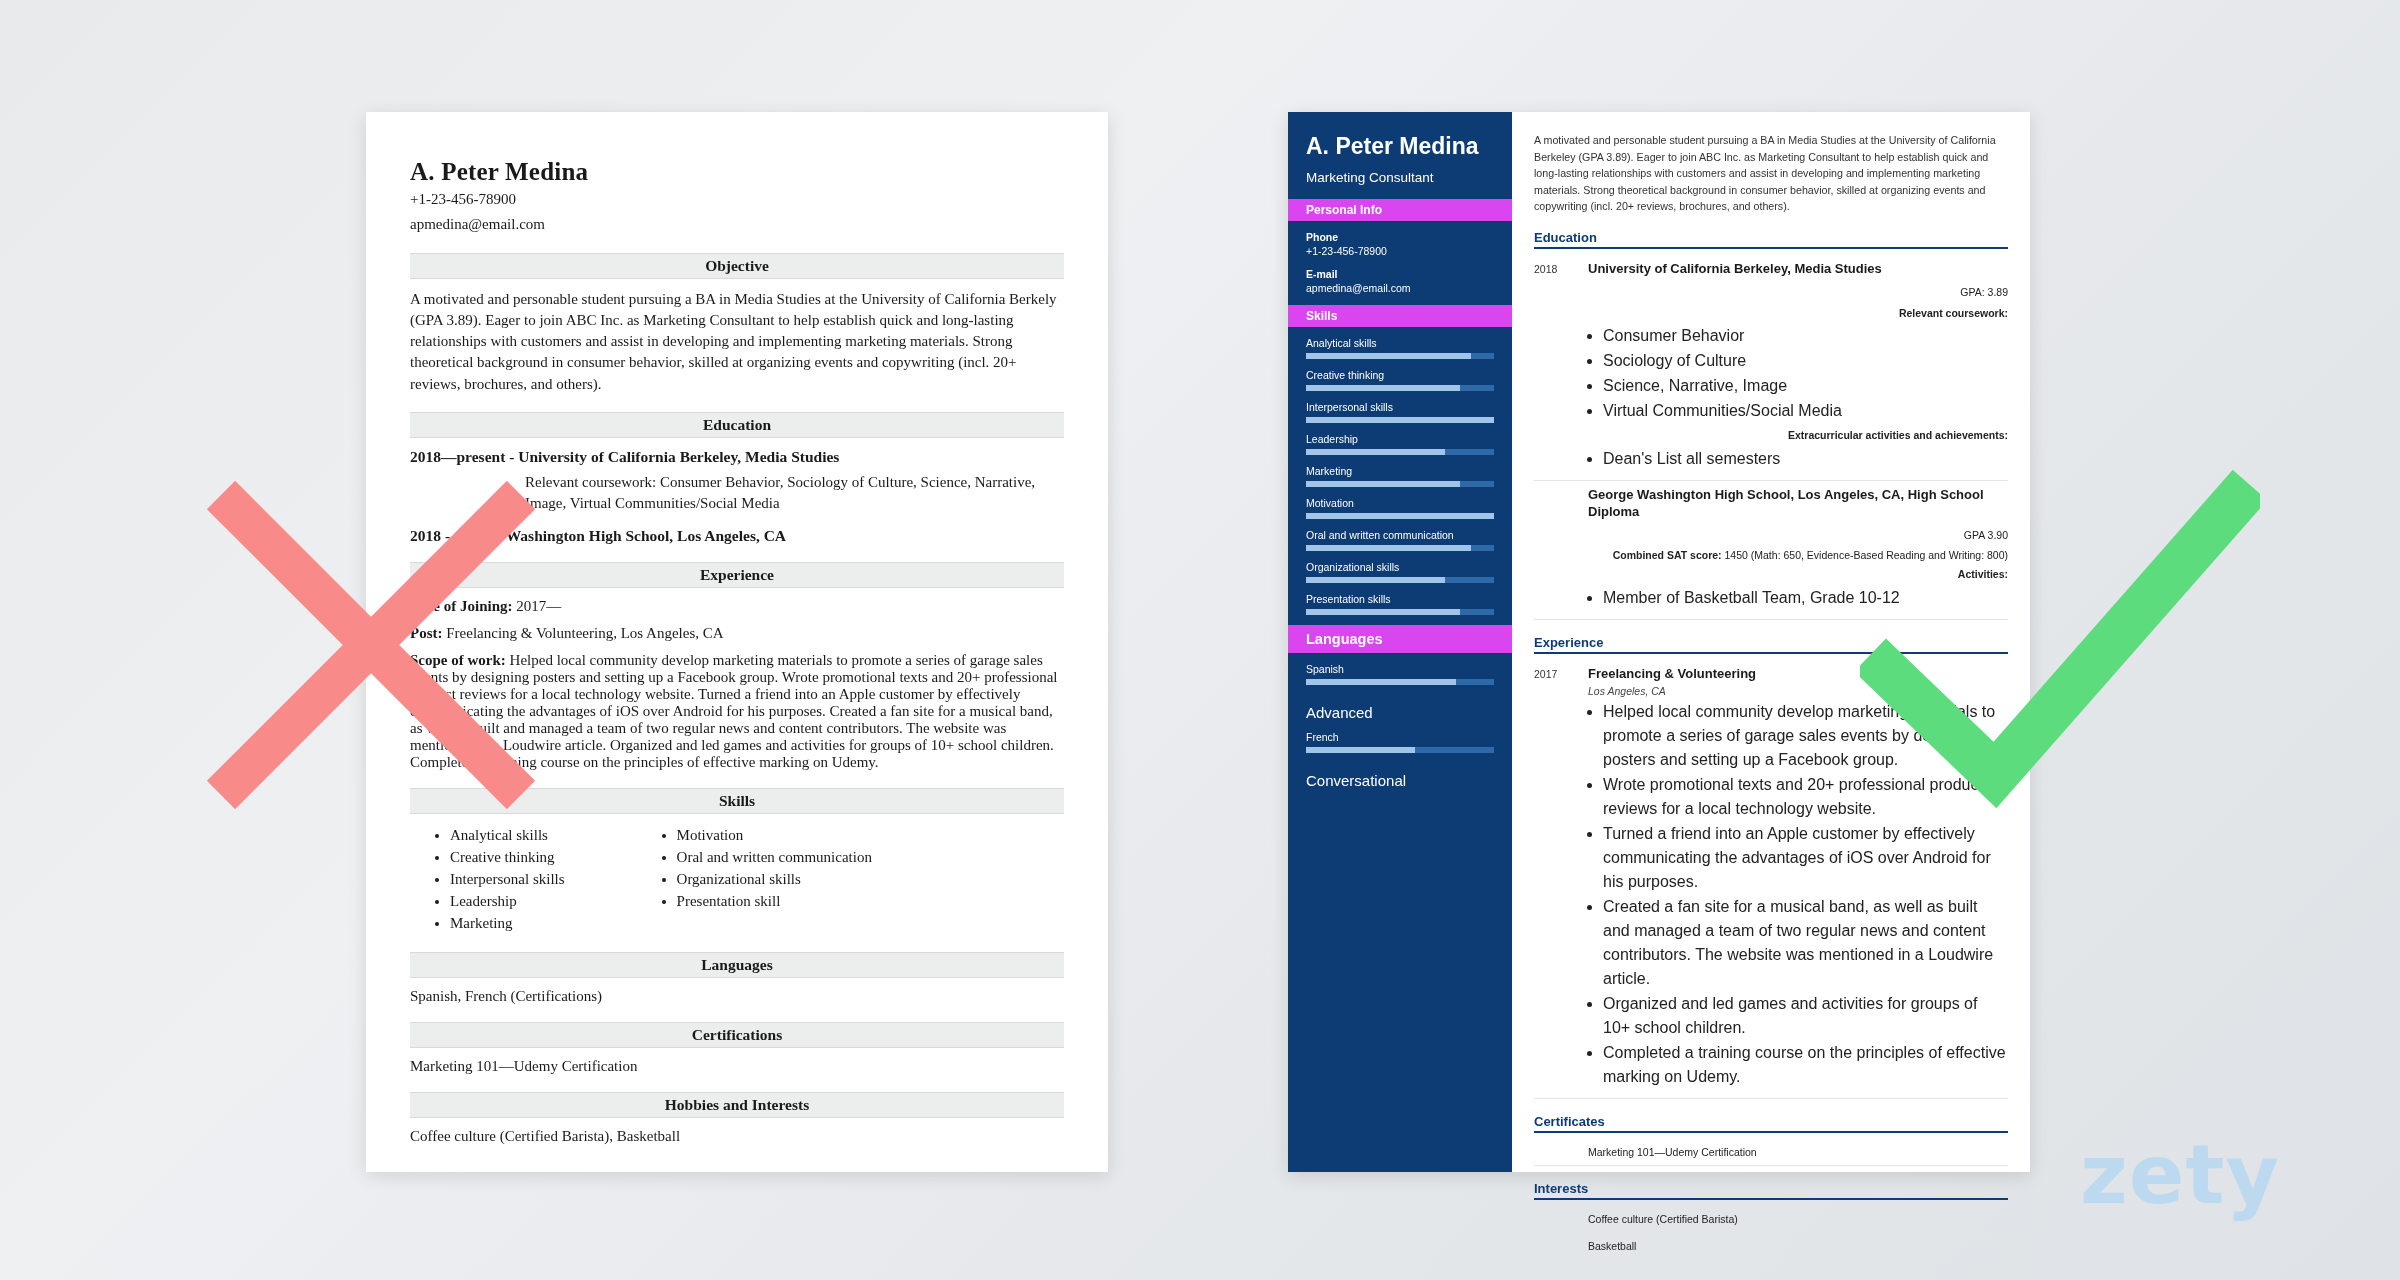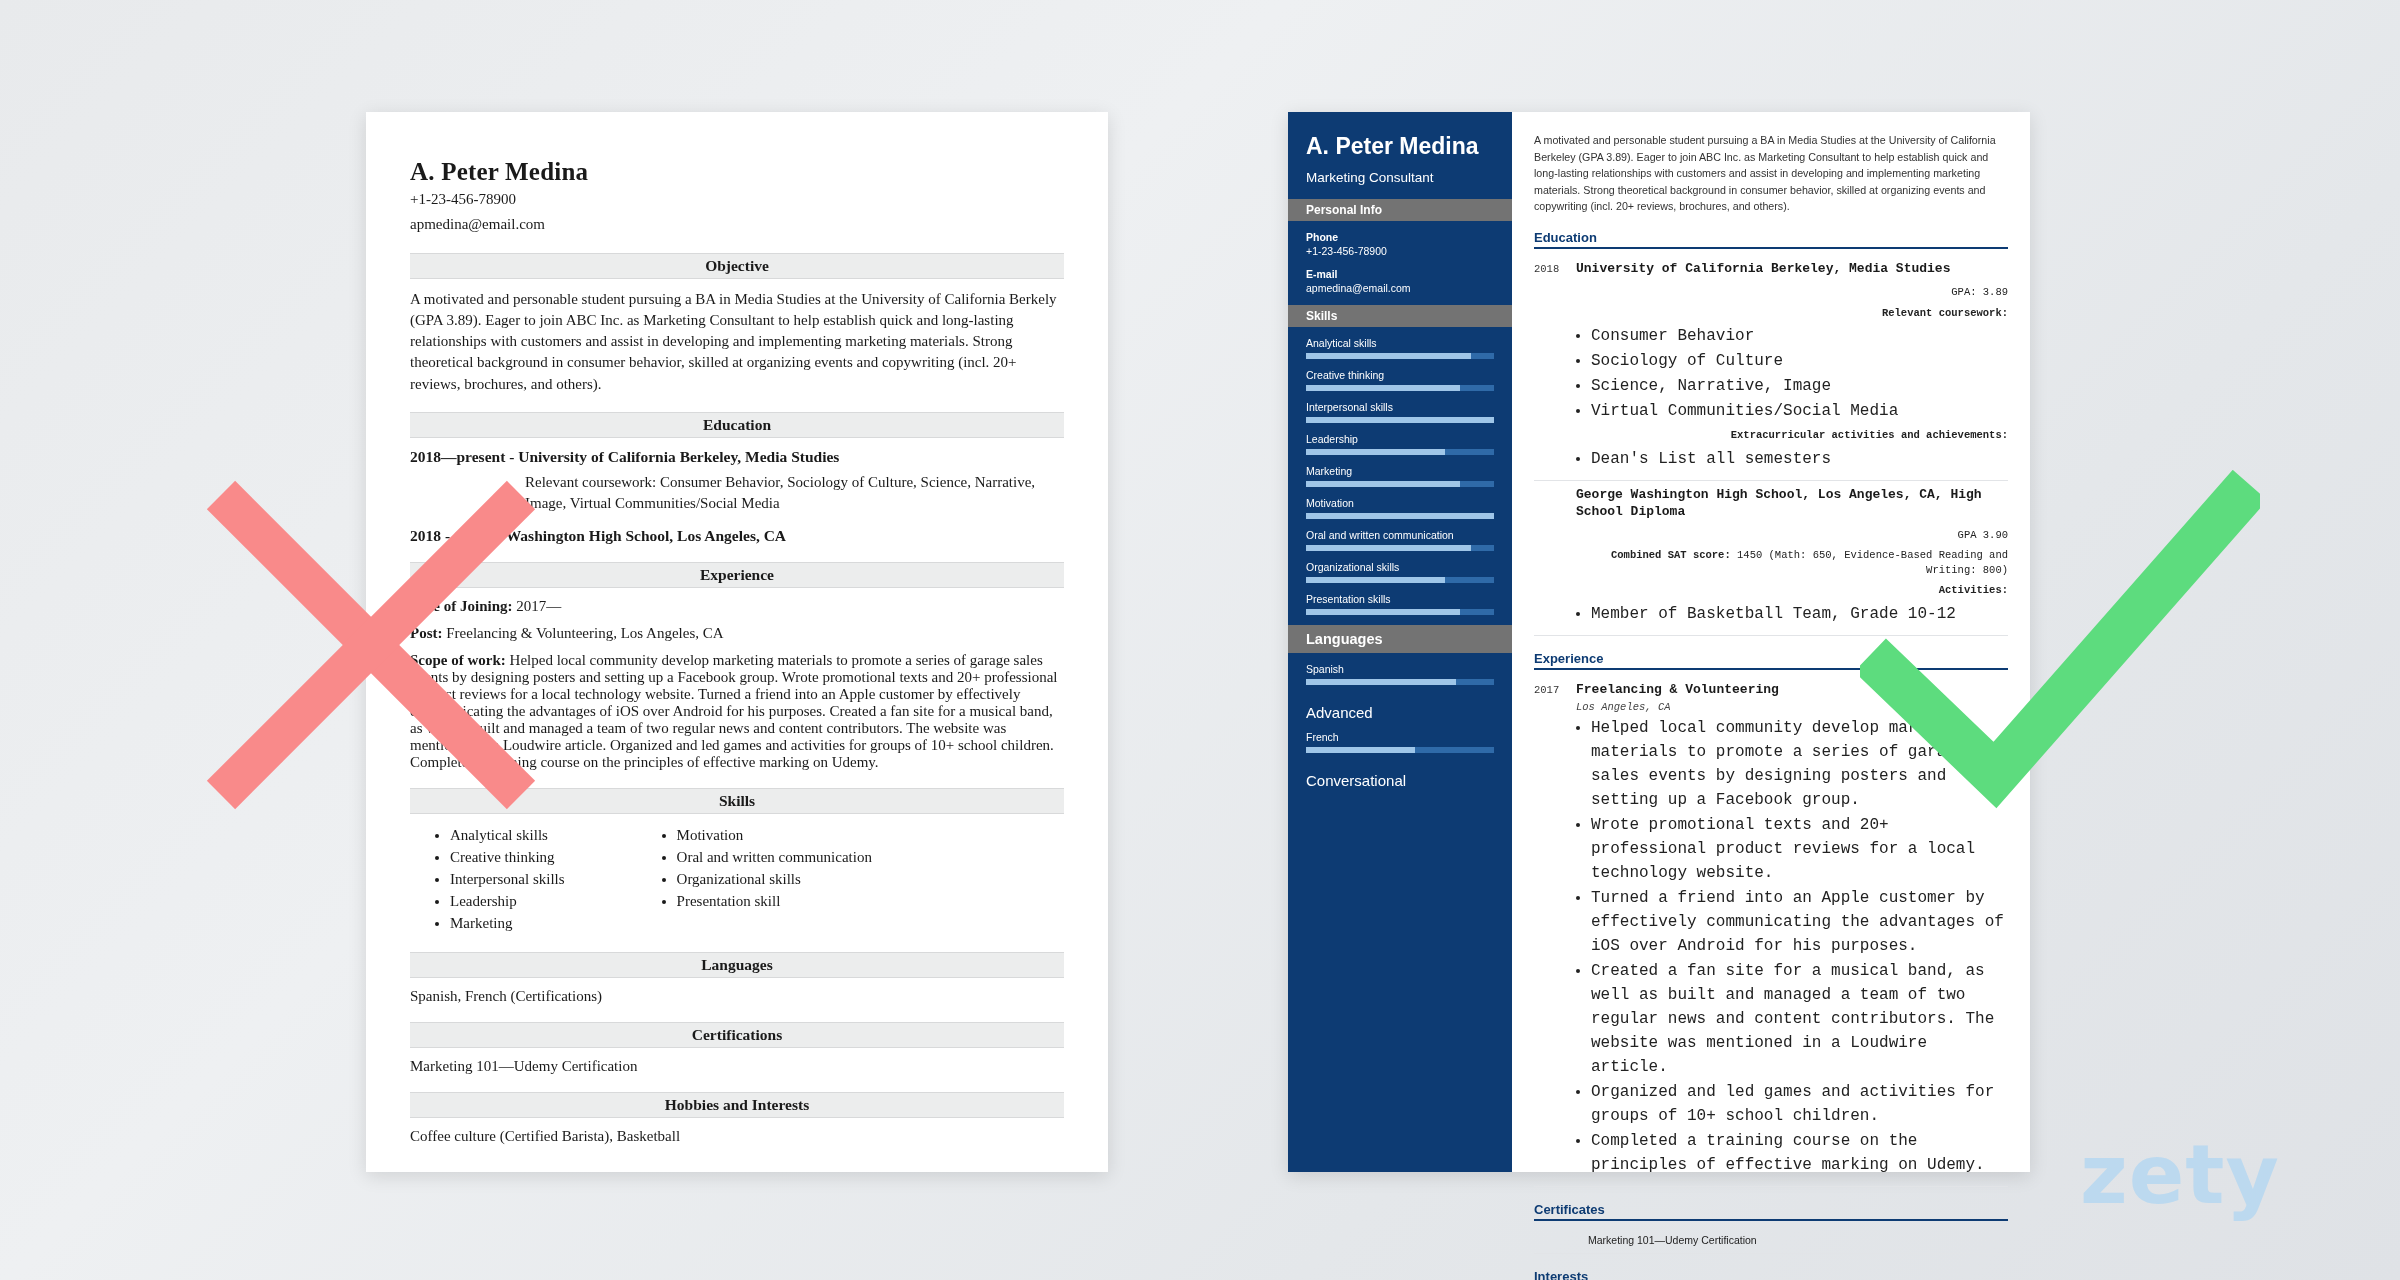--- a/index.html
+++ b/index.html
@@ -59,21 +59,21 @@
   }
   #good-left {
     width: 224px;
     background: #0d3b73;
     color: #ffffff;
     padding: 22px 18px 0 18px;
   }
   #good-left .gname { font-size: 23px; font-weight: bold; line-height: 1.12; }
   #good-left .gtitle { font-size: 13.5px; margin-top: 10px; margin-bottom: 14px; }
   #good-left .lsec {
-    background: #737373;
+    background: #d946ef;
     font-size: 12px; font-weight: bold;
     padding: 4px 7px;
     margin: 4px -18px 10px -18px;
     padding-left: 18px;
   }
   #good-left .lsec.big { font-size: 14.5px; padding-top: 6px; padding-bottom: 6px; }
   #good-left .fld-label { font-size: 10.5px; font-weight: bold; margin-bottom: 2px; }
   #good-left .fld-val { font-size: 10.5px; margin-bottom: 11px; }
   #good-left .skill { margin-bottom: 10px; }
   #good-left .skill-name { font-size: 10.5px; margin-bottom: 4px; }
@@ -83,21 +83,21 @@
   #good-left .lang-name { font-size: 10.5px; margin-bottom: 4px; }
   #good-left .lang-lvl { font-size: 15px; text-align: left; margin-top: 19px; margin-bottom: 10px; }
 
   #good-right { flex: 1; padding: 20px 22px 0 22px; color: #222; }
   #good-right .summary { font-size: 10.7px; line-height: 1.55; color: #333; }
   #good-right .rsec {
     font-size: 13px; font-weight: bold; color: #0d3b73;
     margin-top: 15px; margin-bottom: 6px;
     border-bottom: 2px solid #0d3b73; padding-bottom: 2px;
   }
-  #good-right .entry { display: flex; border-bottom: 1px solid #e2e4e7; padding: 6px 0 8px 0; font-family: Liberation Mono, monospace; }
+  #good-right .entry { display: flex; gap: 12px; border-bottom: 1px solid #e2e4e7; padding: 6px 0 8px 0; }
   #good-right .entry:last-child { border-bottom: none; }
   #good-right .yr { width: 42px; font-size: 10.5px; color: #333; flex: none; padding-top: 2px; }
   #good-right .ebody { flex: 1; }
   #good-right .etitle { font-size: 13px; font-weight: bold; color: #1a1a1a; line-height: 1.3; }
   #good-right .esub { font-size: 10.5px; font-style: italic; color: #444; margin-top: 2px; }
   #good-right .eline { font-size: 10.5px; margin-top: 7px; line-height: 1.5; text-align: right; }
   #good-right .eline b { font-weight: bold; }
   #good-right ul { margin: 3px 0 0 0; padding-left: 15px; }
   #good-right li { font-size: 16px; line-height: 1.5; margin-bottom: 1px; }
   #good-right .flat { font-size: 10.5px; padding: 7px 0 7px 54px; border-bottom: 1px solid #e2e4e7; }

